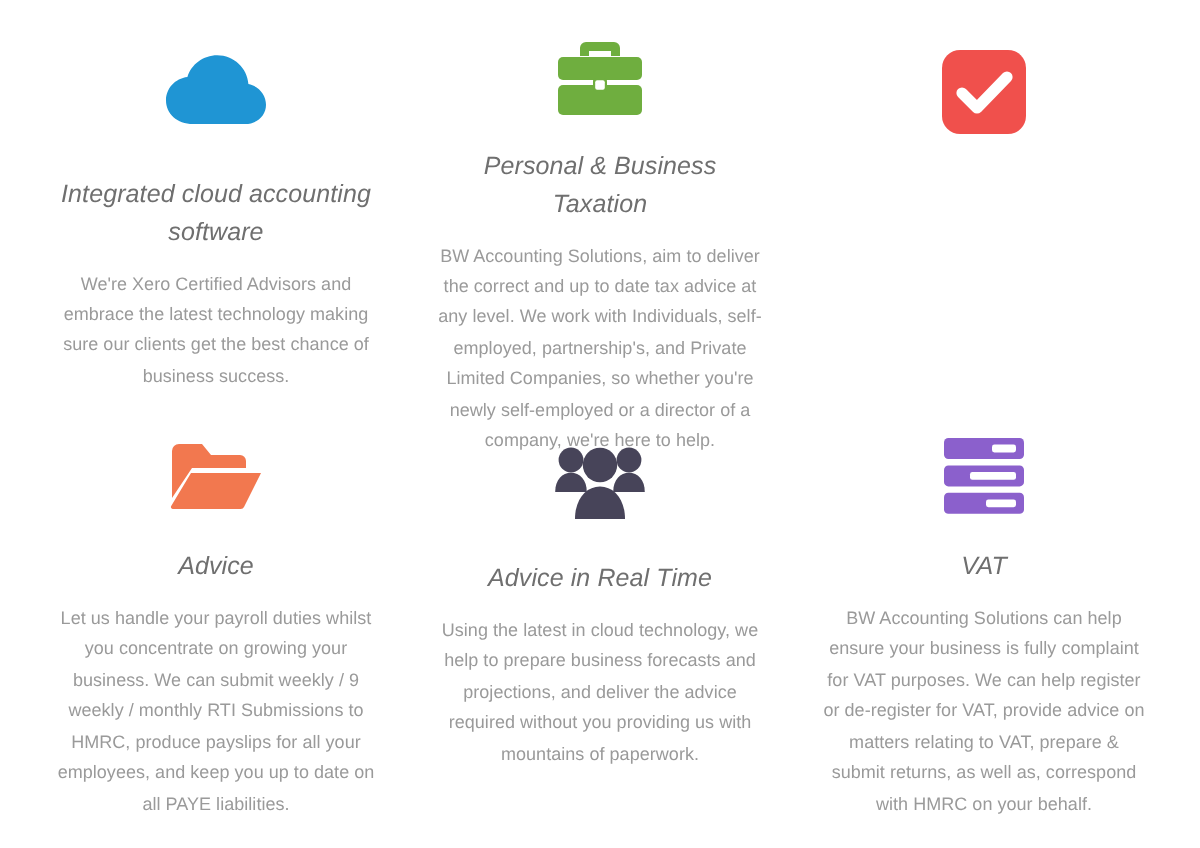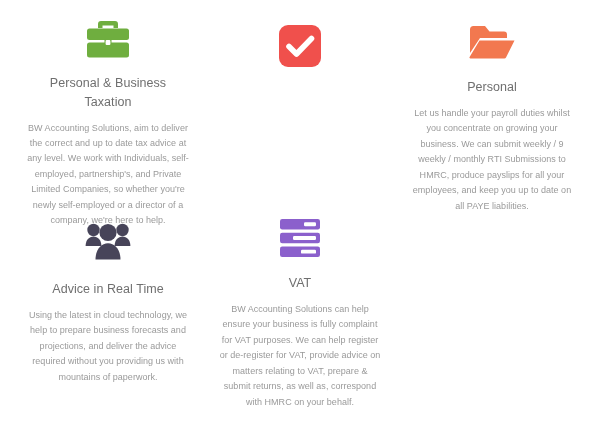--- a/index.html
+++ b/index.html
@@ -44,20 +44,21 @@
     display: block;
   }
 
   .feature-title {
     font-size: 12.5px;
     font-weight: 400;
     color: #6f6f6f;
     line-height: 1.5;
     margin: 0 0 9px 0;
     letter-spacing: 0.05px;
+    font-style: italic;
   }
 
   .feature-body {
     font-size: 9px;
     color: #9a9a9a;
     line-height: 1.72;
     margin: 0;
     letter-spacing: 0.02px;
   }
 
@@ -65,20 +66,29 @@
   .row-2 .feature-icon {
     height: 54px;
     margin-bottom: 12px;
   }
 </style>
 </head>
 <body>
 
 <div class="features-grid">
 
+  <div class="feature-card row-1">
+    <div class="feature-icon">
+      <svg width="52" height="40" viewBox="0 0 52 40" aria-hidden="true">
+        <path d="M14.5 36 C6.5 36 1 30.7 1 24.2 C1 18.2 5.6 13.2 11.7 12.5 C13.6 6.2 19.6 1.6 26.6 1.6 C34.9 1.6 41.7 8.0 42.2 16.0 C47.4 17.1 51 21.4 51 26.4 C51 31.9 46.5 36 40.6 36 Z" fill="#1f95d4"></path>
+      </svg>
+    </div>
+    <h3 class="feature-title">Integrated cloud accounting software</h3>
+    <p class="feature-body">We're Xero Certified Advisors and embrace the latest technology making sure our clients get the best chance of business success.</p>
+  </div>
 
   <div class="feature-card row-1">
     <div class="feature-icon">
       <svg width="44" height="42" viewBox="0 0 44 42" aria-hidden="true">
         <path d="M15 3 L29 3 A3 3 0 0 1 32 6 L32 10 L27.5 10 L27.5 7.5 L16.5 7.5 L16.5 10 L12 10 L12 6 A3 3 0 0 1 15 3 Z" fill="#6fae3f"></path>
         <rect x="1" y="10.5" width="42" height="11.5" rx="2.5" fill="#6fae3f"></rect>
         <rect x="1" y="24.5" width="42" height="15" rx="2.5" fill="#6fae3f"></rect>
         <rect x="18.5" y="21" width="7" height="7" rx="1.6" fill="#6fae3f"></rect>
         <rect x="19.6" y="22.1" width="4.8" height="4.8" rx="1" fill="#ffffff"></rect>
       </svg>
@@ -96,21 +106,21 @@
     </div>
   </div>
 
   <div class="feature-card row-2">
     <div class="feature-icon">
       <svg width="48" height="40" viewBox="0 0 48 40" aria-hidden="true">
         <path d="M2 7.5 A3.5 3.5 0 0 1 5.5 4 L17 4 L21.5 9.5 L36 9.5 A3 3 0 0 1 39 12.5 L39 16 L12 16 L2 31 Z" fill="#f2784f"></path>
         <path d="M11.5 18.5 L46.5 18.5 L38 35.5 A1.8 1.8 0 0 1 36.4 36.5 L2.5 36.5 A1 1 0 0 1 1.6 35 Z" fill="#f2784f"></path>
       </svg>
     </div>
-    <h3 class="feature-title">Personal</h3>
+    <h3 class="feature-title">Advice</h3>
     <p class="feature-body">Let us handle your payroll duties whilst you concentrate on growing your business. We can submit weekly / 9 weekly / monthly RTI Submissions to HMRC, produce payslips for all your employees, and keep you up to date on all PAYE liabilities.</p>
   </div>
 
   <div class="feature-card row-2">
     <div class="feature-icon">
       <svg width="46" height="40" viewBox="0 0 46 40" aria-hidden="true">
         <circle cx="8.5" cy="9" r="6.2" fill="#474459"></circle>
         <path d="M0.6 25 C0.6 18.8 4.2 15.4 8.5 15.4 C12.8 15.4 16.4 18.8 16.4 25 Z" fill="#474459"></path>
         <circle cx="37.5" cy="9" r="6.2" fill="#474459"></circle>
         <path d="M29.6 25 C29.6 18.8 33.2 15.4 37.5 15.4 C41.8 15.4 45.4 18.8 45.4 25 Z" fill="#474459"></path>

